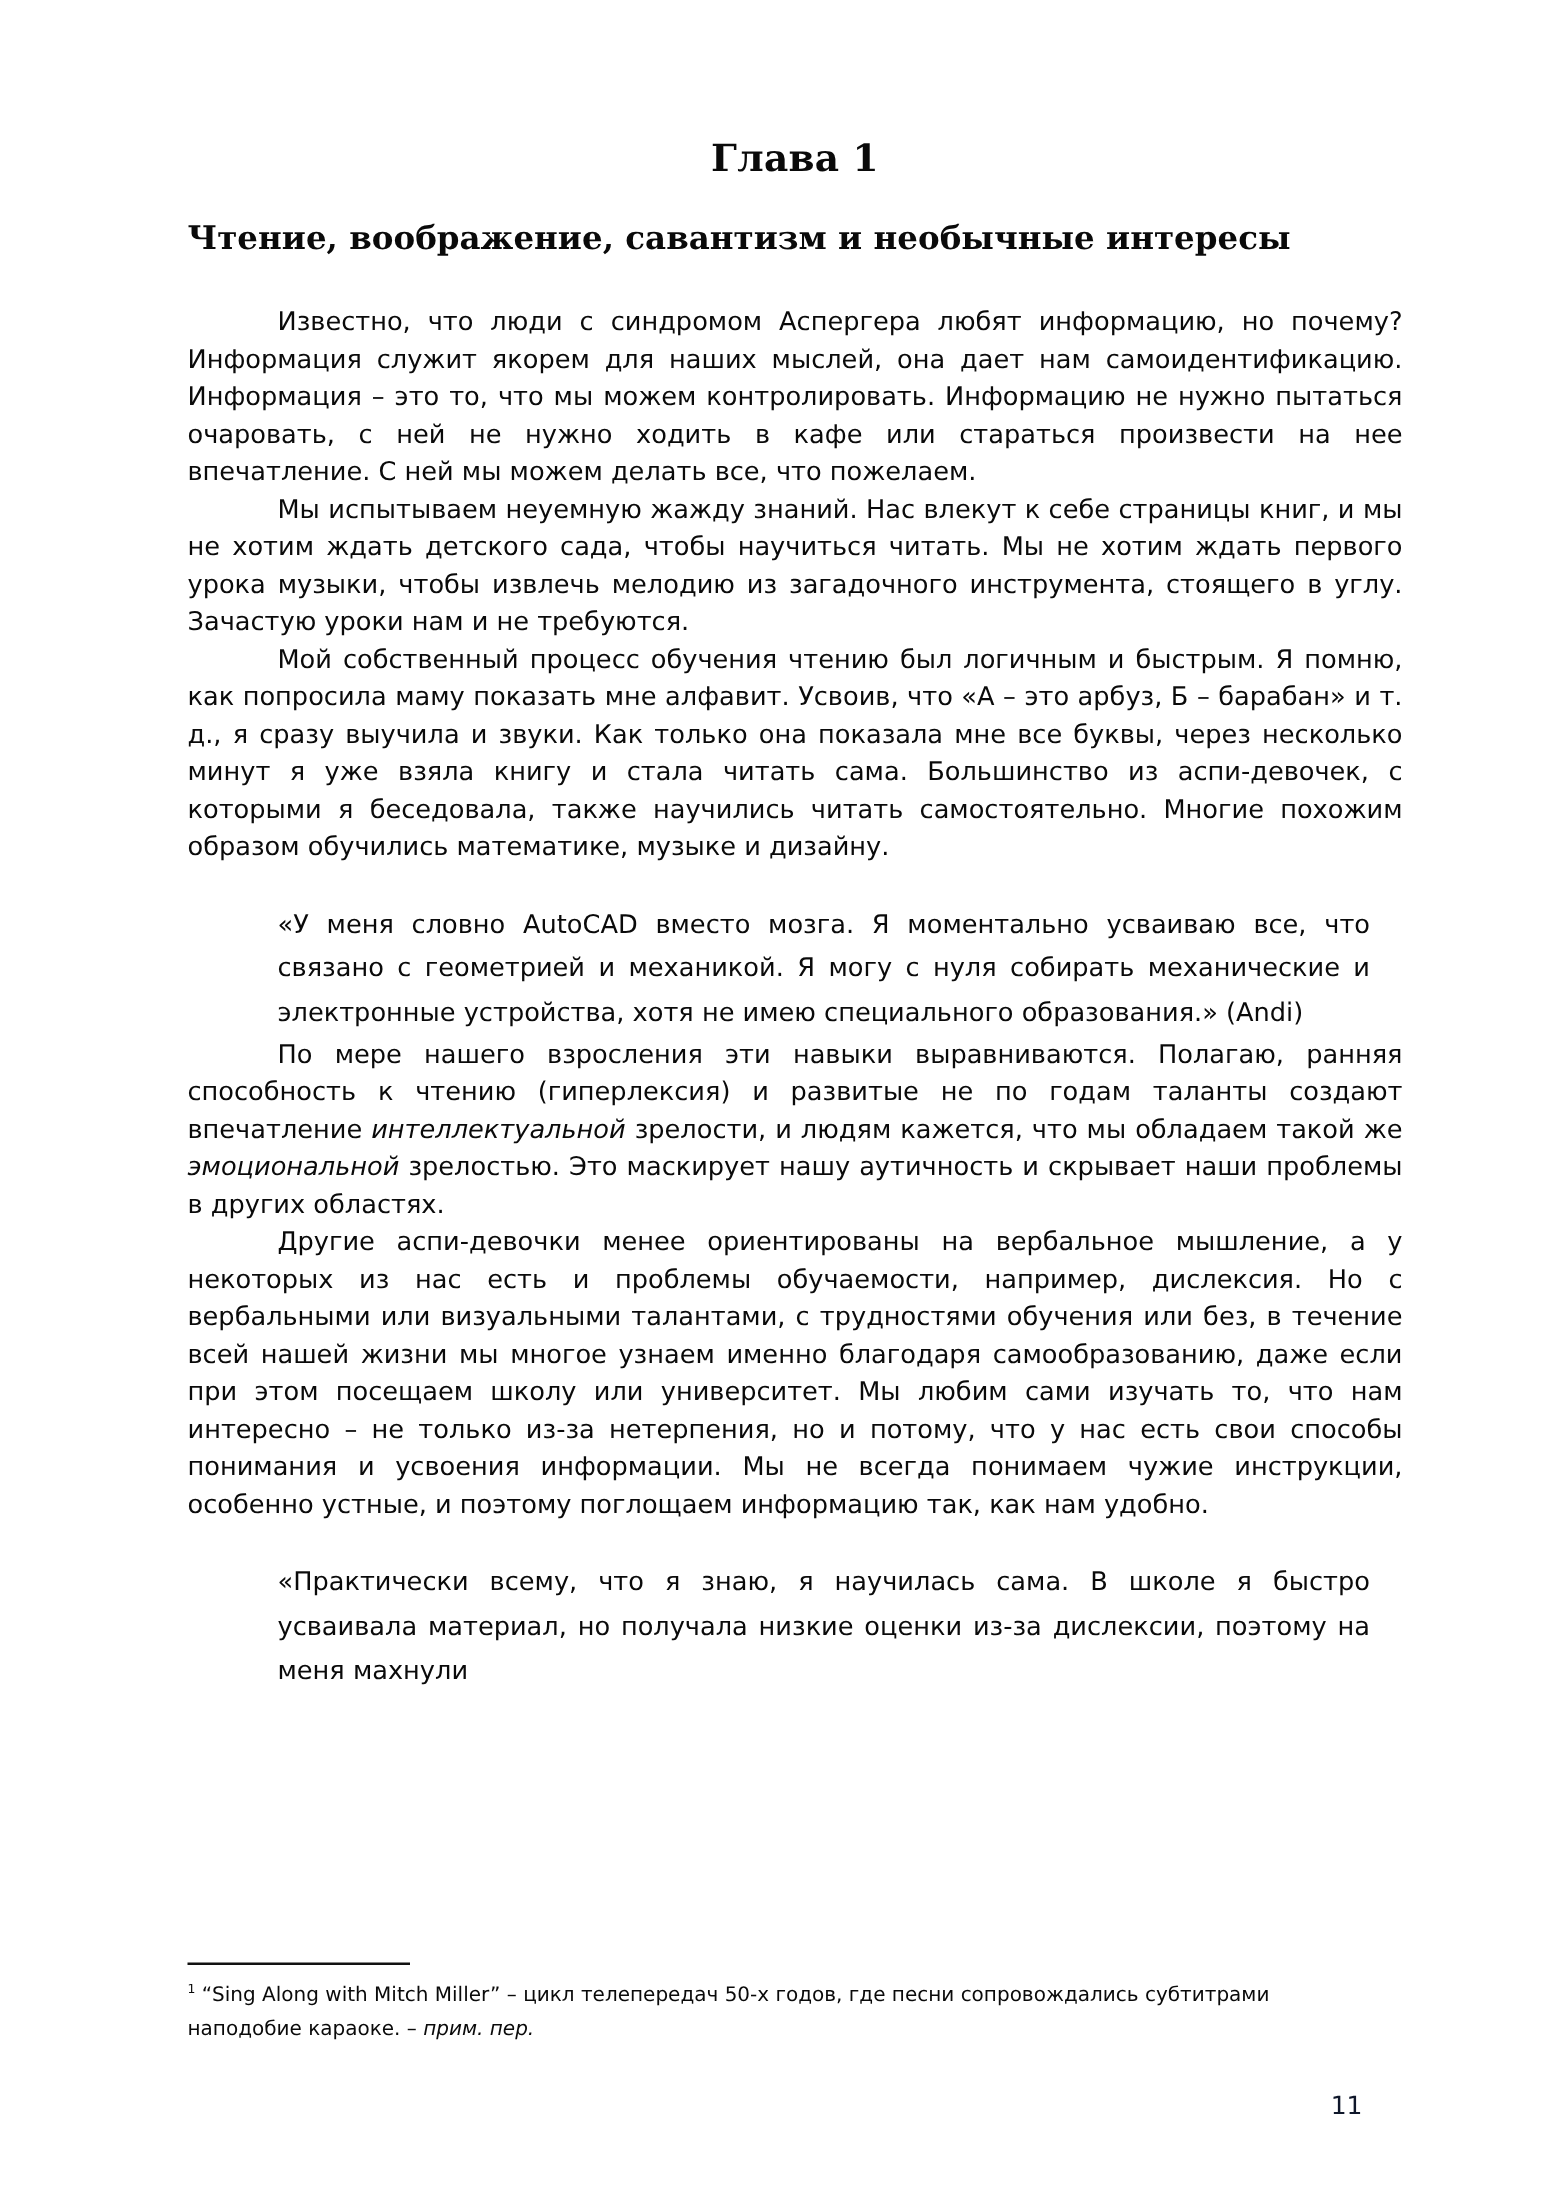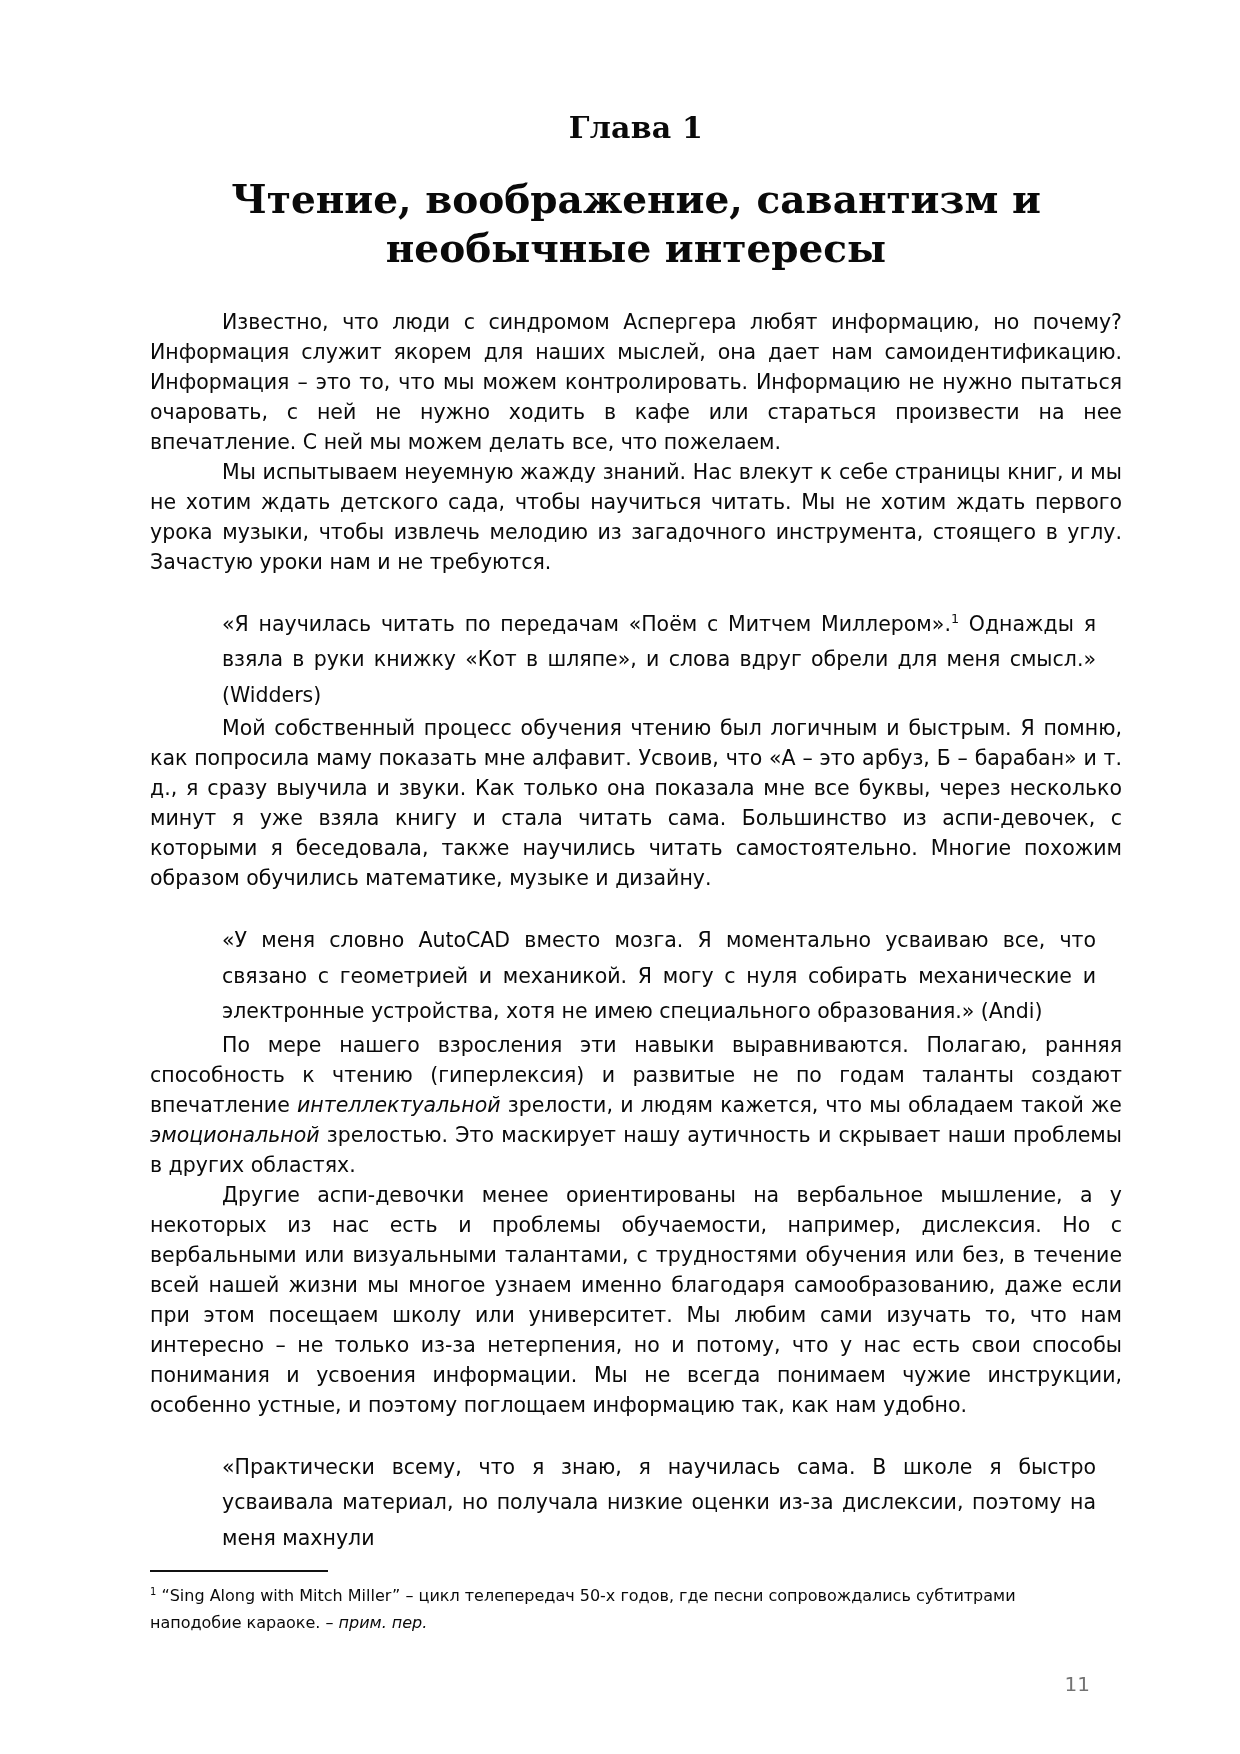--- a/index.html
+++ b/index.html
@@ -20,24 +20,23 @@
   }
   .chapter-label {
     text-align: center;
     font-family: "DejaVu Serif", "Liberation Serif", serif;
     font-weight: bold;
     font-size: 30px;
     letter-spacing: 0.2px;
     margin: 14px 0 0 0;
   }
   .chapter-title {
-    text-align: center;
     font-family: "DejaVu Serif", "Liberation Serif", serif;
     font-weight: bold;
-    font-size: 39px;
+    font-size: 26px;
     margin: 30px 0 0 0;
     line-height: 1.25;
   }
   .body-block {
     margin-top: 34px;
   }
   p.para {
     margin: 0;
     text-align: justify;
     text-justify: inter-word;
@@ -87,41 +86,38 @@
     line-height: 27px;
     text-align: left;
     text-indent: 0;
   }
   .page-number {
     position: absolute;
     right: 150px;
     bottom: 58px;
     font-size: 20px;
     font-family: "DejaVu Sans", "Liberation Sans", sans-serif;
-    color: #737373;
+    color: #0f172a;
   }
 </style>
 </head>
 <body>
 
 <div class="page">
 
   <h1 class="chapter-label">Глава 1</h1>
 
   <h2 class="chapter-title">Чтение, воображение, савантизм и необычные интересы</h2>
 
   <div class="body-block">
 
     <p class="para">Известно, что люди с синдромом Аспергера любят информацию, но почему? Информация служит якорем для наших мыслей, она дает нам самоидентификацию. Информация – это то, что мы можем контролировать. Информацию не нужно пытаться очаровать, с ней не нужно ходить в кафе или стараться произвести на нее впечатление. С ней мы можем делать все, что пожелаем.</p>
 
     <p class="para">Мы испытываем неуемную жажду знаний. Нас влекут к себе страницы книг, и мы не хотим ждать детского сада, чтобы научиться читать. Мы не хотим ждать первого урока музыки, чтобы извлечь мелодию из загадочного инструмента, стоящего в углу. Зачастую уроки нам и не требуются.</p>
 
-    <p class="quote">
-      <span>«Я научилась читать по передачам «Поём с Митчем Миллером».</span><sup class="fn-ref">1</sup><span> Однажды я взяла в руки книжку «Кот в шляпе», и слова вдруг обрели для меня смысл.» (Widders)</span>
-    </p>
 
     <p class="para after-quote">Мой собственный процесс обучения чтению был логичным и быстрым. Я помню, как попросила маму показать мне алфавит. Усвоив, что «А – это арбуз, Б – барабан» и т. д., я сразу выучила и звуки. Как только она показала мне все буквы, через несколько минут я уже взяла книгу и стала читать сама. Большинство из аспи-девочек, с которыми я беседовала, также научились читать самостоятельно. Многие похожим образом обучились математике, музыке и дизайну.</p>
 
     <p class="quote">«У меня словно AutoCAD вместо мозга. Я моментально усваиваю все, что связано с геометрией и механикой. Я могу с нуля собирать механические и электронные устройства, хотя не имею специального образования.» (Andi)</p>
 
     <p class="para after-quote">
       <span>По мере нашего взросления эти навыки выравниваются. Полагаю, ранняя способность к чтению (гиперлексия) и развитые не по годам таланты создают впечатление </span><em class="it">интеллектуальной</em><span> зрелости, и людям кажется, что мы обладаем такой же </span><em class="it">эмоциональной</em><span> зрелостью. Это маскирует нашу аутичность и скрывает наши проблемы в других областях.</span>
     </p>
 
     <p class="para">Другие аспи-девочки менее ориентированы на вербальное мышление, а у некоторых из нас есть и проблемы обучаемости, например, дислексия. Но с вербальными или визуальными талантами, с трудностями обучения или без, в течение всей нашей жизни мы многое узнаем именно благодаря самообразованию, даже если при этом посещаем школу или университет. Мы любим сами изучать то, что нам интересно – не только из-за нетерпения, но и потому, что у нас есть свои способы понимания и усвоения информации. Мы не всегда понимаем чужие инструкции, особенно устные, и поэтому поглощаем информацию так, как нам удобно.</p>

